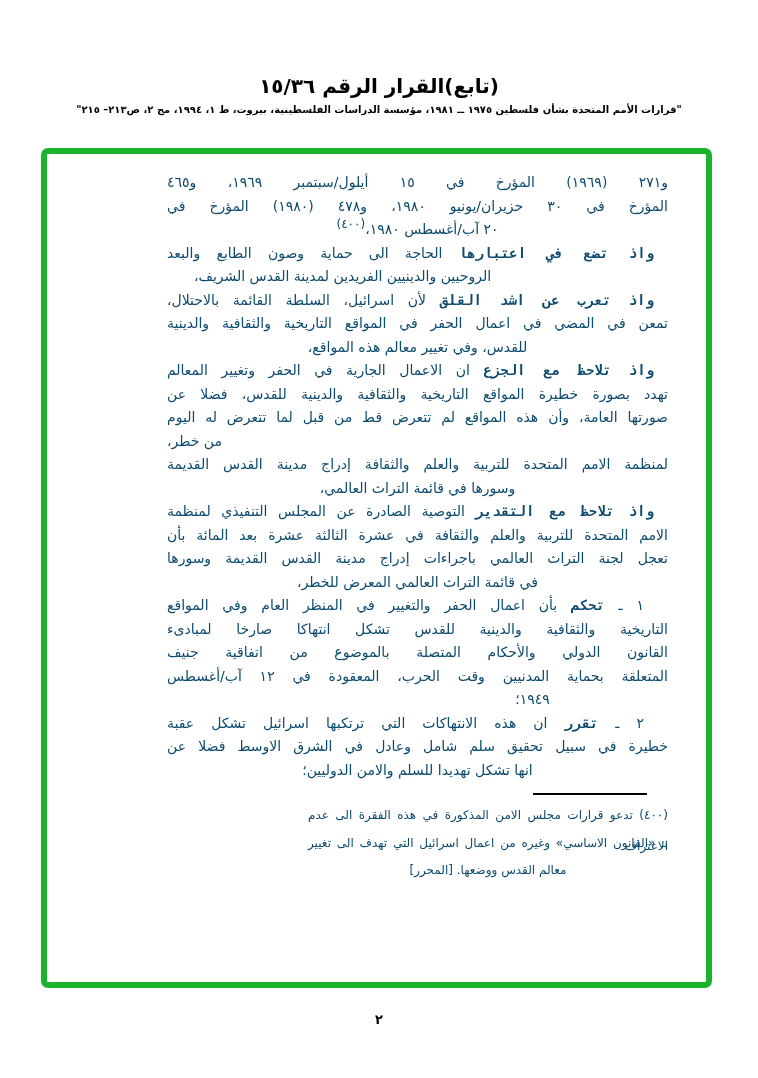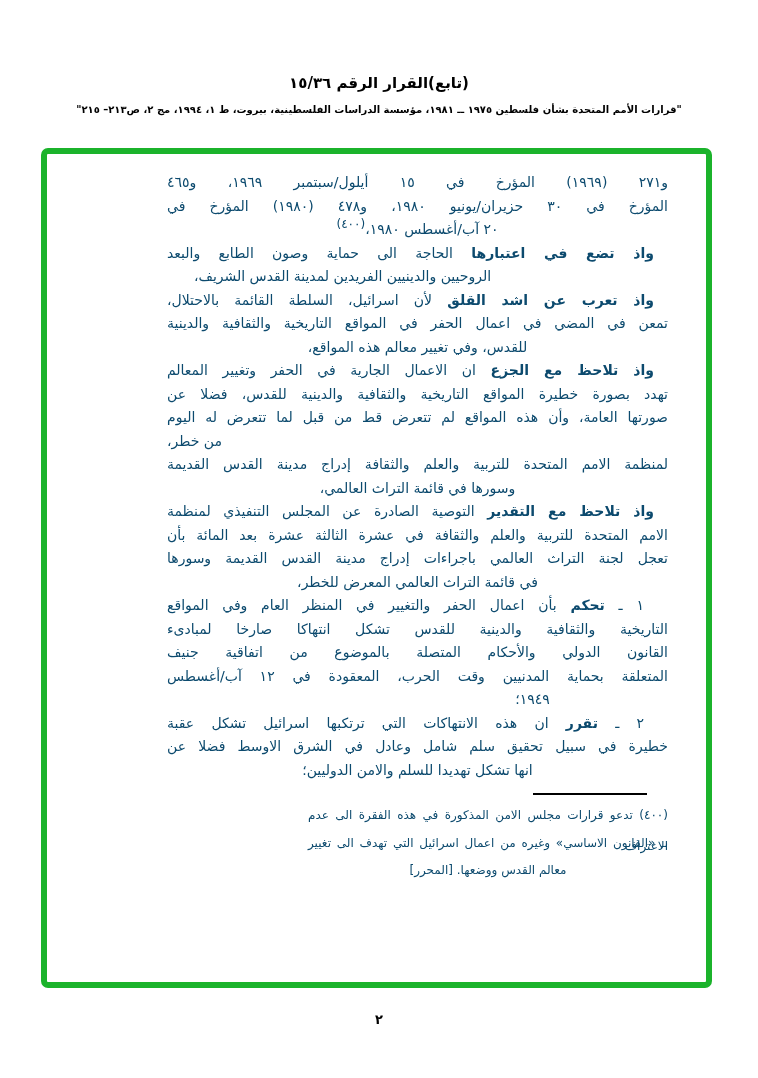--- a/index.html
+++ b/index.html
@@ -6,21 +6,21 @@
   body {
     width: 758px; height: 1078px;
     background: #ffffff;
     font-family: "DejaVu Sans", sans-serif;
     position: relative;
     color: #000;
   }
   .title {
     position: absolute; top: 74px; left: 0; width: 758px;
     text-align: center; direction: rtl;
-    font-size: 15px; font-weight: bold;
+    font-size: 20px; font-weight: bold;
     letter-spacing: 0.2px;
   }
   .source {
     position: absolute; top: 104px; left: 0; width: 758px;
     text-align: center; direction: rtl;
     font-size: 10px; font-weight: bold;
     white-space: nowrap;
   }
   .frame {
     position: absolute; left: 41px; top: 148px;
@@ -42,21 +42,21 @@
     height: 23.5px;
     overflow: visible;
     white-space: normal;
   }
   .line.first { padding-right: 14px; }
   .line.item-first { padding-right: 24px; }
   .line.align-center { text-align: center; text-align-last: center; }
   .line.align-left { text-align: left; text-align-last: left; }
   .line.align-center-left { text-align: left; text-align-last: center; position: relative; left: -75px; }
   .line.align-center-right { text-align: center; text-align-last: center; position: relative; left: 115px; }
-  .line b { font-weight: bold; }
+  .line b { font-weight: bold; font-family: Liberation Mono, monospace; }
   .line sup { font-size: 12px; line-height: 0; }
   .footnote-sep {
     width: 114px;
     margin: 11px 21px 5px 0;
     border-top: 2px solid #000;
     height: 0;
   }
   .footnote {
     width: 360px;
     font-size: 12px;

